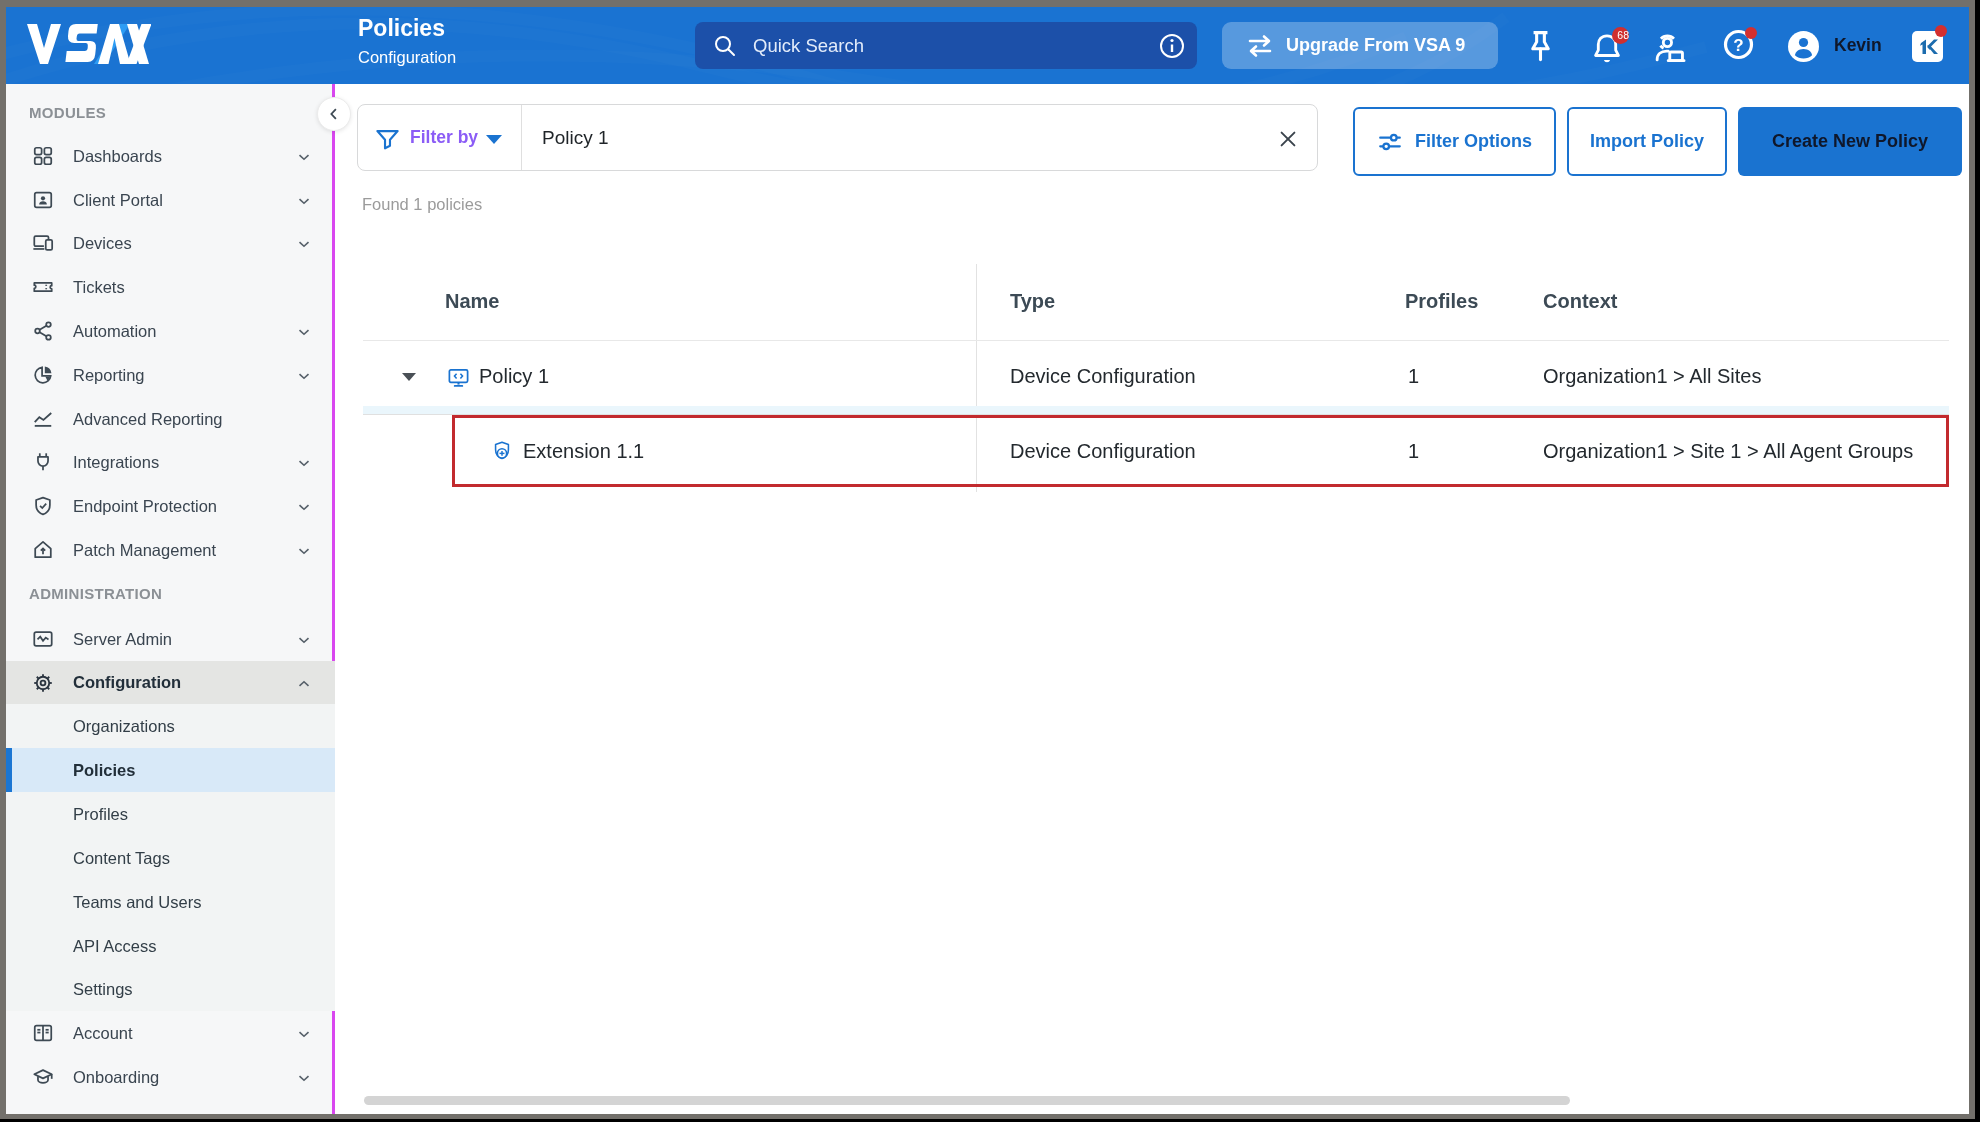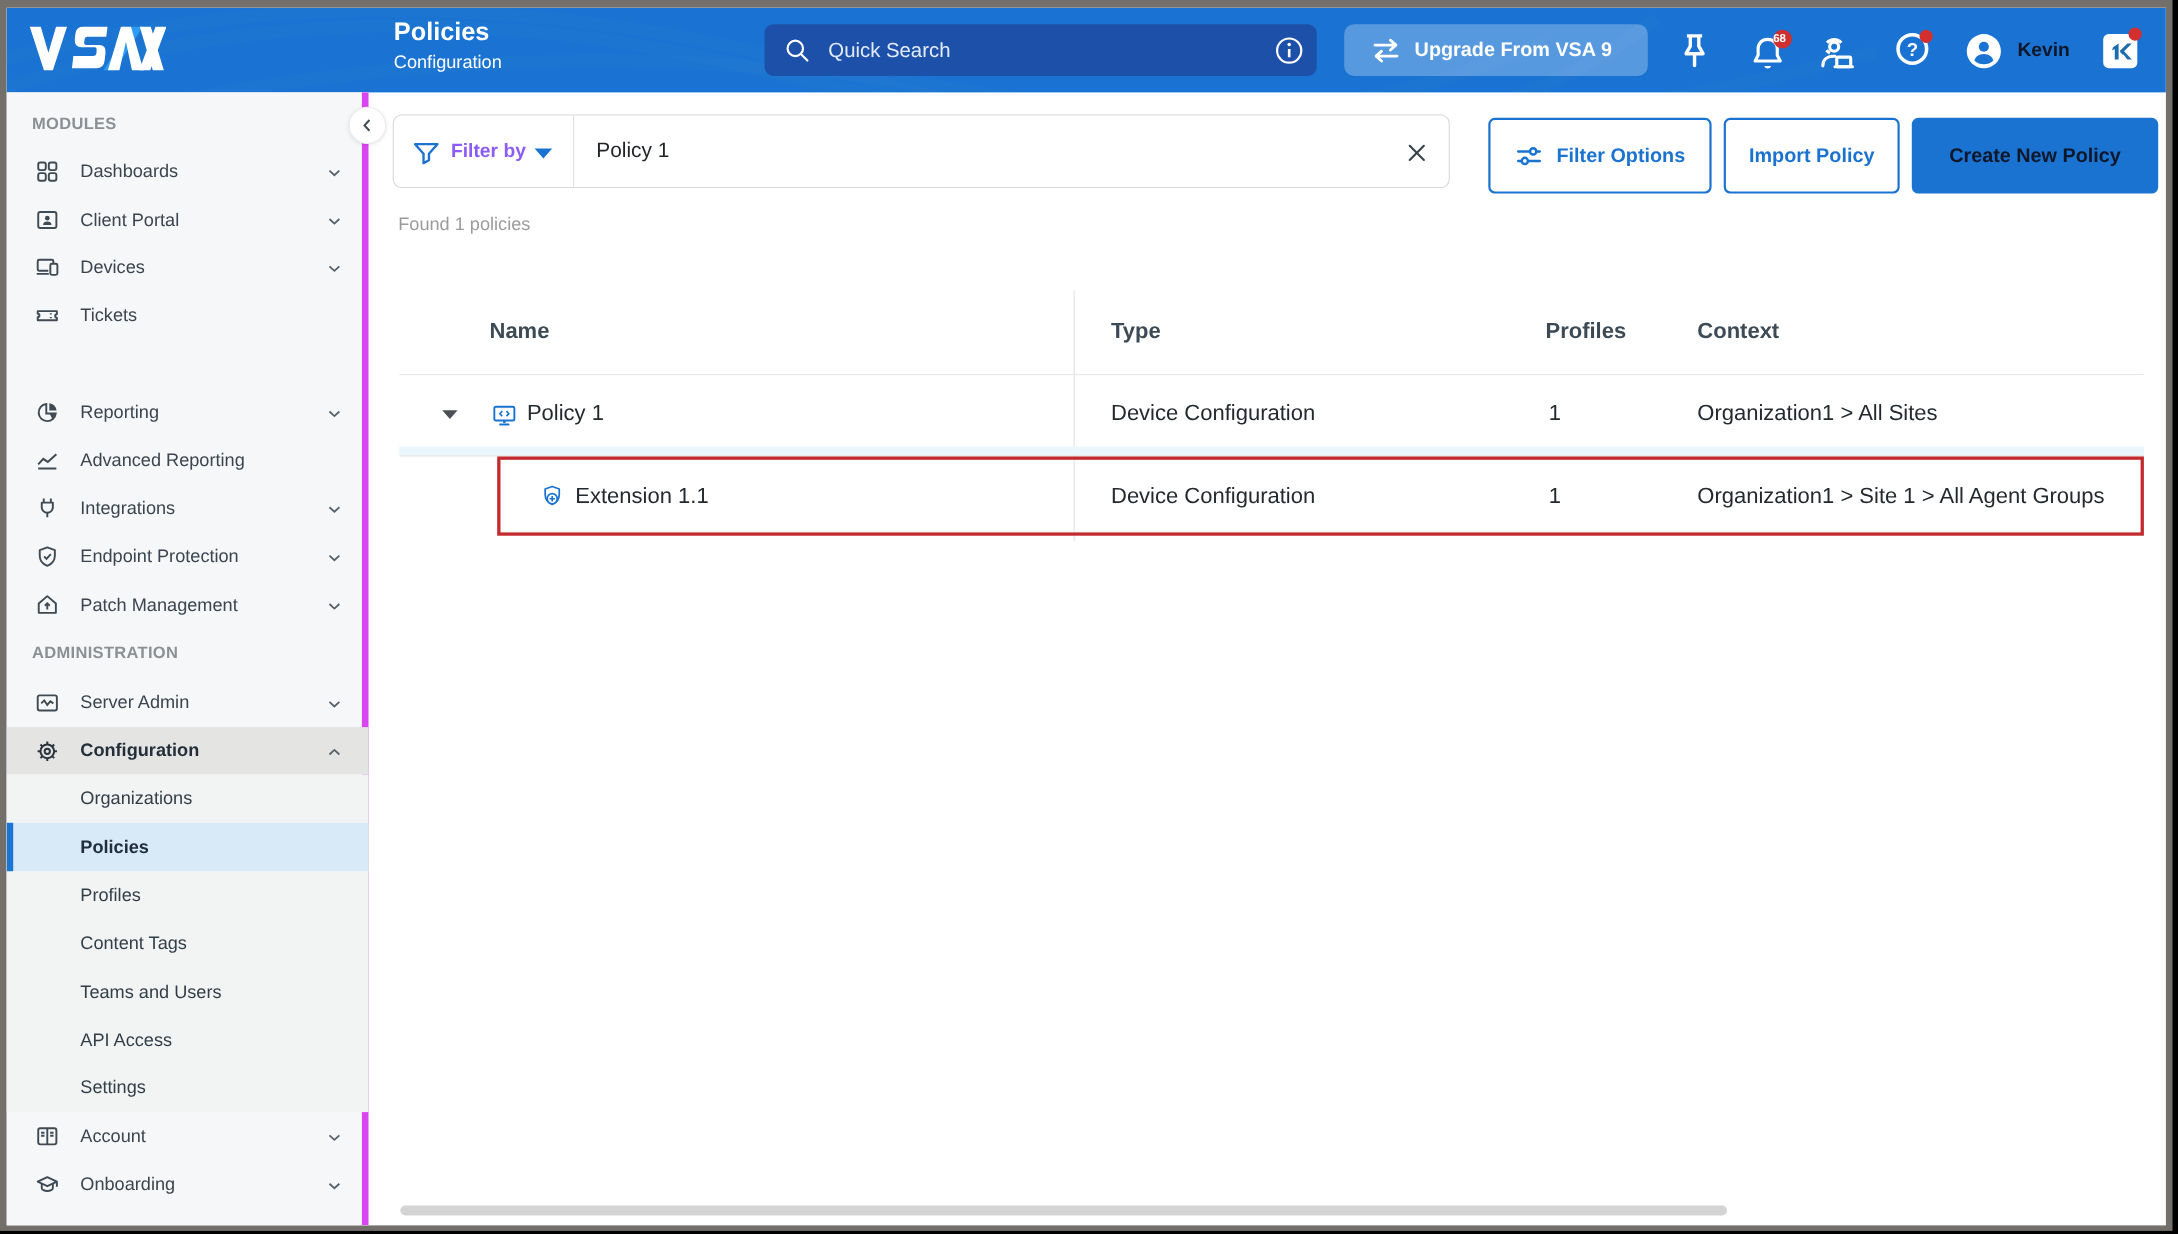--- a/index.html
+++ b/index.html
@@ -1,21 +1,21 @@
 <!DOCTYPE html>
 <html><head>
 <meta charset="utf-8">
 <style>
 *{margin:0;padding:0;box-sizing:border-box}
 html,body{width:1980px;height:1122px;overflow:hidden;background:#000;font-family:"Liberation Sans",sans-serif}
 .abs{position:absolute}
 #frame{position:absolute;left:0;top:0;width:1975px;height:1119px;background:#73706b}
 #app{position:absolute;left:6px;top:7px;width:1963px;height:1107px;background:#fff;overflow:hidden}
 #hdr{position:absolute;left:0;top:0;width:1963px;height:77px;background:#1a73d2;overflow:hidden}
-#side{position:absolute;left:0;top:77px;width:329px;height:1030px;background:#f6f7f8;border-right:6px solid #d946ef}
+#side{position:absolute;left:0;top:77px;width:329px;height:1030px;background:#f6f7f8;border-right:3px solid #d946ef}
 .shead{position:absolute;left:23px;font-size:15px;font-weight:bold;color:#8b9095;letter-spacing:.3px}
 .srow{position:absolute;left:0;width:329px;height:44px}
 .srow .lb{position:absolute;left:67px;top:0;line-height:44px;font-size:16.5px;color:#3a4550}
 .srow svg.ic{position:absolute;left:26px;top:11px}
 .srow svg.ch{position:absolute;left:289px;top:14px}
 .sub .lb{left:67px;color:#323e47}
 .btn{position:absolute;top:100px;height:69px;border-radius:6px;display:flex;align-items:center;justify-content:center;font-size:18px;font-weight:bold}
 .obtn{border:2px solid #1a73d0;color:#1a73d0;background:#fff}
 .hic{position:absolute}
 .ttxt{position:absolute;font-size:20px;color:#23292e}
@@ -64,21 +64,21 @@
       </svg>
   <div class="abs" style="left:1280px;top:15px;height:47px;line-height:47px;font-size:18px;font-weight:bold;color:#fff">Upgrade From VSA 9</div>
   <svg class="hic" style="left:1516px;top:21px" width="37" height="37" viewBox="0 0 24 24" fill="none" stroke="#fff" stroke-width="2" stroke-linejoin="round">
         <path d="M7.5 3 H16.5 M9.5 3 V9 L7 13.5 H17 L14.5 9 V3"></path>
         <line x1="12" y1="13.5" x2="12" y2="20.5" stroke-linecap="round"></line>
       </svg>
   <svg class="hic" style="left:1583px;top:24px" width="36" height="36" viewBox="0 0 24 24" fill="none" stroke="#fff" stroke-width="1.9" stroke-linejoin="round">
         <path d="M12 3.2 C8.4 3.2 6.2 5.8 6.2 9 V12.8 L4.4 16.3 H19.6 L17.8 12.8 V9 C17.8 5.8 15.6 3.2 12 3.2 Z"></path>
         <path d="M9.9 19.3 a2.2 2.2 0 0 0 4.2 0" fill="#fff" stroke="none"></path>
       </svg>
-  <div class="hic" style="left:1606px;top:20px;width:17px;height:17px;border-radius:50%;background:#cf2f2f;color:#fff;font-size:10.5px;font-weight:bold;text-align:left;line-height:17px">68</div>
+  <div class="hic" style="left:1606px;top:20px;width:17px;height:17px;border-radius:50%;background:#cf2f2f;color:#fff;font-size:10.5px;font-weight:normal;text-align:right;line-height:17px">68</div>
   <svg class="hic" style="left:1644px;top:22px" width="38" height="38" viewBox="0 0 24 24" fill="none" stroke="#fff" stroke-width="1.8" stroke-linejoin="round">
         <circle cx="11" cy="8.5" r="2.6"></circle>
         <path d="M6.9 6.2 a5.6 5.6 0 0 1 8.2 0 M6.6 10.5 a5.6 5.6 0 0 0 2 1.6"></path>
         <path d="M4.5 19.5 C4.5 16 7 14 10.5 14 H11.5" stroke-linecap="round"></path>
         <rect x="12.5" y="14.5" width="8" height="5.5" rx="0.8"></rect>
         <path d="M11.5 20 H21.5" stroke-linecap="round"></path>
       </svg>
   <svg class="hic" style="left:1717px;top:22px" width="31" height="31" viewBox="0 0 31 31" fill="none">
         <circle cx="15.5" cy="15.5" r="13" stroke="#fff" stroke-width="3.2"></circle>
         <text x="15.5" y="21.5" font-size="17" font-weight="bold" fill="#fff" text-anchor="middle" font-family="Liberation Sans,sans-serif">?</text>
@@ -137,20 +137,33 @@
           <polyline points="6,9.5 12,15 18,9.5"></polyline>
         </svg>
   </div>
   <div class="srow" style="top:181px">
     <svg class="ic" width="22" height="22" viewBox="0 0 24 24" fill="none" stroke="#3e4a54" stroke-width="1.9">
           <path d="M2.5 7.5 H21.5 V10.6 a1.7 1.7 0 0 0 0 3.4 V16.5 H2.5 V13.4 a1.7 1.7 0 0 0 0 -3.4 Z" stroke-linejoin="round"></path>
           <line x1="15.5" y1="9.5" x2="15.5" y2="10.8"></line>
           <line x1="15.5" y1="13.2" x2="15.5" y2="14.5"></line>
         </svg>
     <span class="lb">Tickets</span>
+  </div>
+  <div class="srow" style="top:225px">
+    <svg class="ic" width="22" height="22" viewBox="0 0 24 24" fill="none" stroke="#3e4a54" stroke-width="1.9">
+          <circle cx="18" cy="5" r="2.5"></circle>
+          <circle cx="6" cy="12" r="2.5"></circle>
+          <circle cx="18" cy="19" r="2.5"></circle>
+          <line x1="8.3" y1="10.7" x2="15.7" y2="6.3"></line>
+          <line x1="8.3" y1="13.3" x2="15.7" y2="17.7"></line>
+        </svg>
+    <span class="lb">Automation</span>
+    <svg class="ch" width="18" height="18" viewBox="0 0 24 24" fill="none" stroke="#57616a" stroke-width="2.2">
+          <polyline points="6,9.5 12,15 18,9.5"></polyline>
+        </svg>
   </div>
   <div class="srow" style="top:269px">
     <svg class="ic" width="22" height="22" viewBox="0 0 24 24" fill="none" stroke="#3e4a54" stroke-width="1.9">
           <path d="M11 3.6 A8.5 8.5 0 1 0 20.4 13 H11 Z"></path>
           <path d="M14 2.8 A8.6 8.6 0 0 1 21.2 10 L14 10 Z" fill="#3e4a54" stroke="none"></path>
           <path d="M14.5 13.5 L20 13.5 L17 18.5 Z" fill="#3e4a54" stroke="none"></path>
         </svg>
     <span class="lb">Reporting</span>
     <svg class="ch" width="18" height="18" viewBox="0 0 24 24" fill="none" stroke="#57616a" stroke-width="2.2">
           <polyline points="6,9.5 12,15 18,9.5"></polyline>

